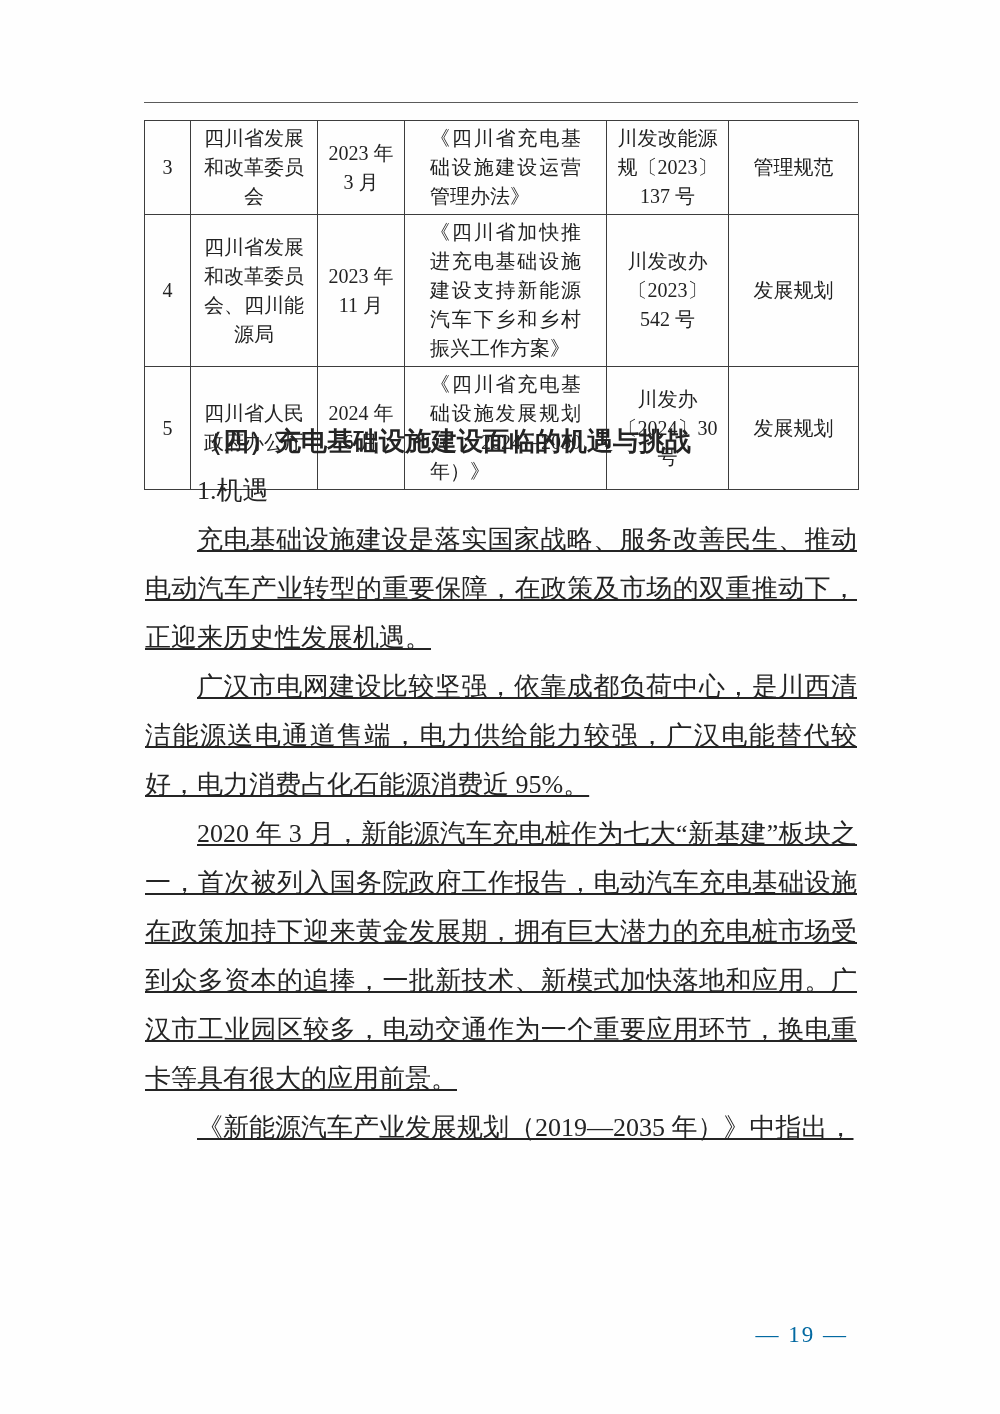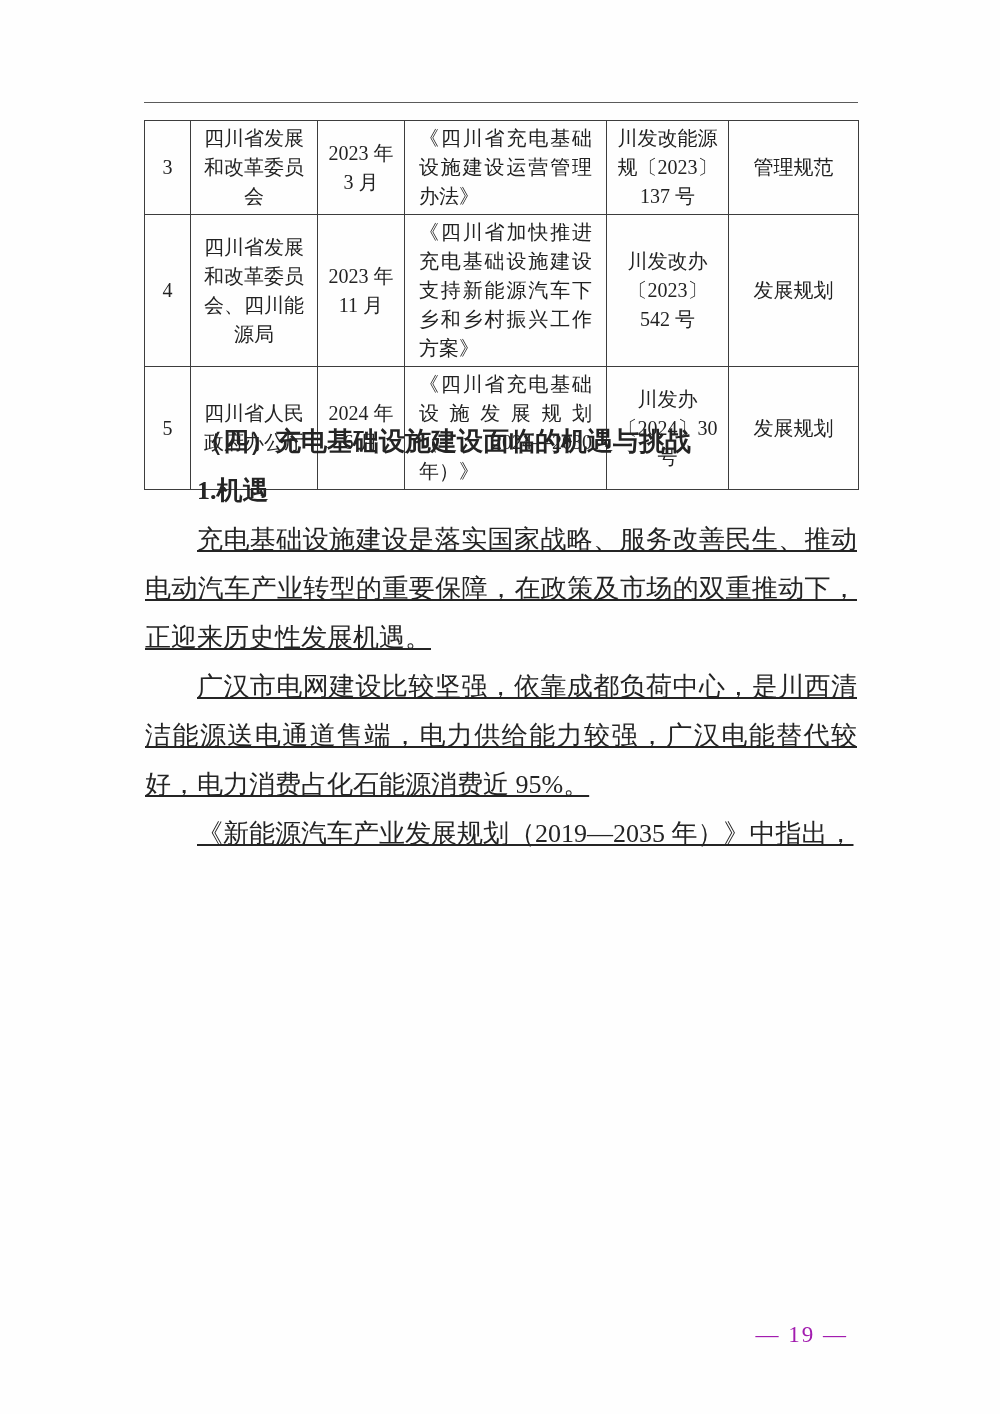--- a/index.html
+++ b/index.html
@@ -37,21 +37,21 @@
     font-size: 20px;
     line-height: 29px;
     color: #222222;
     text-align: center;
     vertical-align: middle;
     padding: 3px 6px;
   }
   table.policy-table td.c-doc {
     text-align: justify;
     text-align-last: left;
-    padding: 3px 14px;
+    padding: 3px 25px;
     margin-top: 12px;
   }
   tr.r1 { height: 88px; }
   tr.r2 { height: 115px; }
   tr.r3 { height: 85px; }
 
   .body-text {
     position: absolute;
     left: 145px;
     top: 417px;
@@ -63,34 +63,34 @@
     text-justify: inter-ideograph;
   }
   .body-text > * { margin: 0; }
   .h-section {
     font-weight: 700;
     font-size: 26px;
     text-indent: 2em;
     text-align: left;
   }
   .h-sub {
-    font-weight: 700;
+    font-weight: 400;
     font-size: 26px;
     text-indent: 2em;
     text-align: left;
   }
   p.para { text-indent: 2em; text-decoration: underline; }
 
   .page-number {
     position: absolute;
     top: 1322px;
     right: 152px;
     font-size: 23px;
     letter-spacing: 2px;
-    color: #a21caf;
+    color: #0369a1;
     text-align: right;
     margin-left: 28px;
   }
 </style>
 </head>
 <body>
 
 <div class="page">
 
   <div class="cut-line"></div>
@@ -130,18 +130,19 @@
         <td>发展规划</td>
       </tr>
     </tbody>
   </table>
 
   <div class="body-text">
     <h3 class="h-section">（四）充电基础设施建设面临的机遇与挑战</h3>
     <div class="h-sub">1.机遇</div>
     <p class="para">充电基础设施建设是落实国家战略、服务改善民生、推动电动汽车产业转型的重要保障，在政策及市场的双重推动下，正迎来历史性发展机遇。</p>
     <p class="para">广汉市电网建设比较坚强，依靠成都负荷中心，是川西清洁能源送电通道售端，电力供给能力较强，广汉电能替代较好，电力消费占化石能源消费近 95%。</p>
+    <p class="para">2020 年 3 月，新能源汽车充电桩作为七大“新基建”板块之一，首次被列入国务院政府工作报告，电动汽车充电基础设施在政策加持下迎来黄金发展期，拥有巨大潜力的充电桩市场受到众多资本的追捧，一批新技术、新模式加快落地和应用。广汉市工业园区较多，电动交通作为一个重要应用环节，换电重卡等具有很大的应用前景。</p>
     <p class="para">《新能源汽车产业发展规划（2019—2035 年）》中指出，</p>
   </div>
 
   <div class="page-number">— 19 —</div>
 
 </div>
 
 </body></html>

